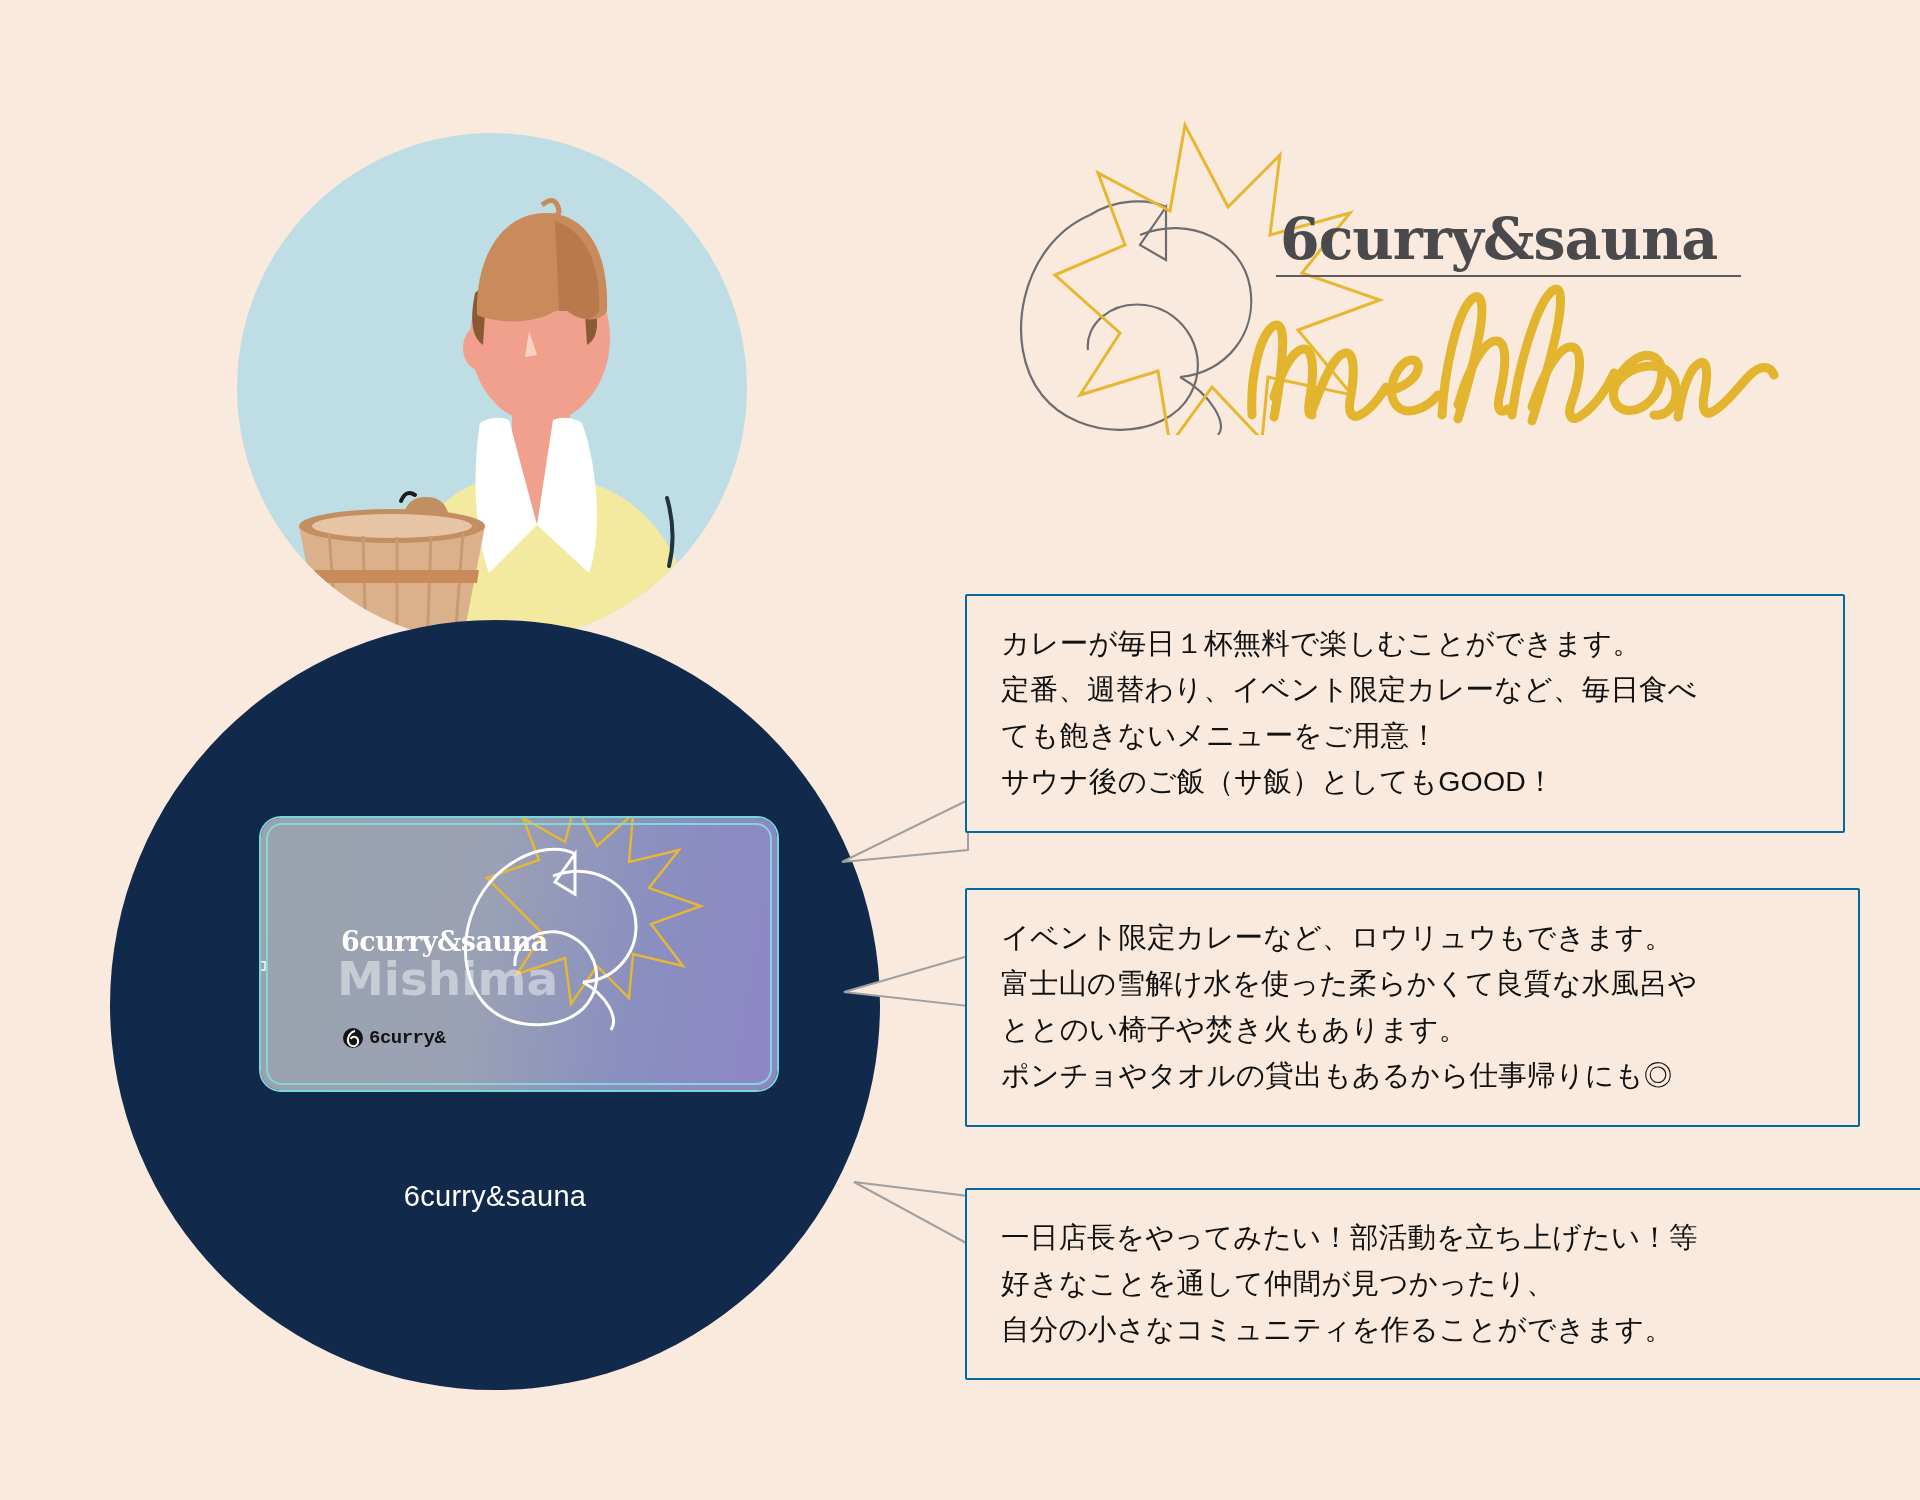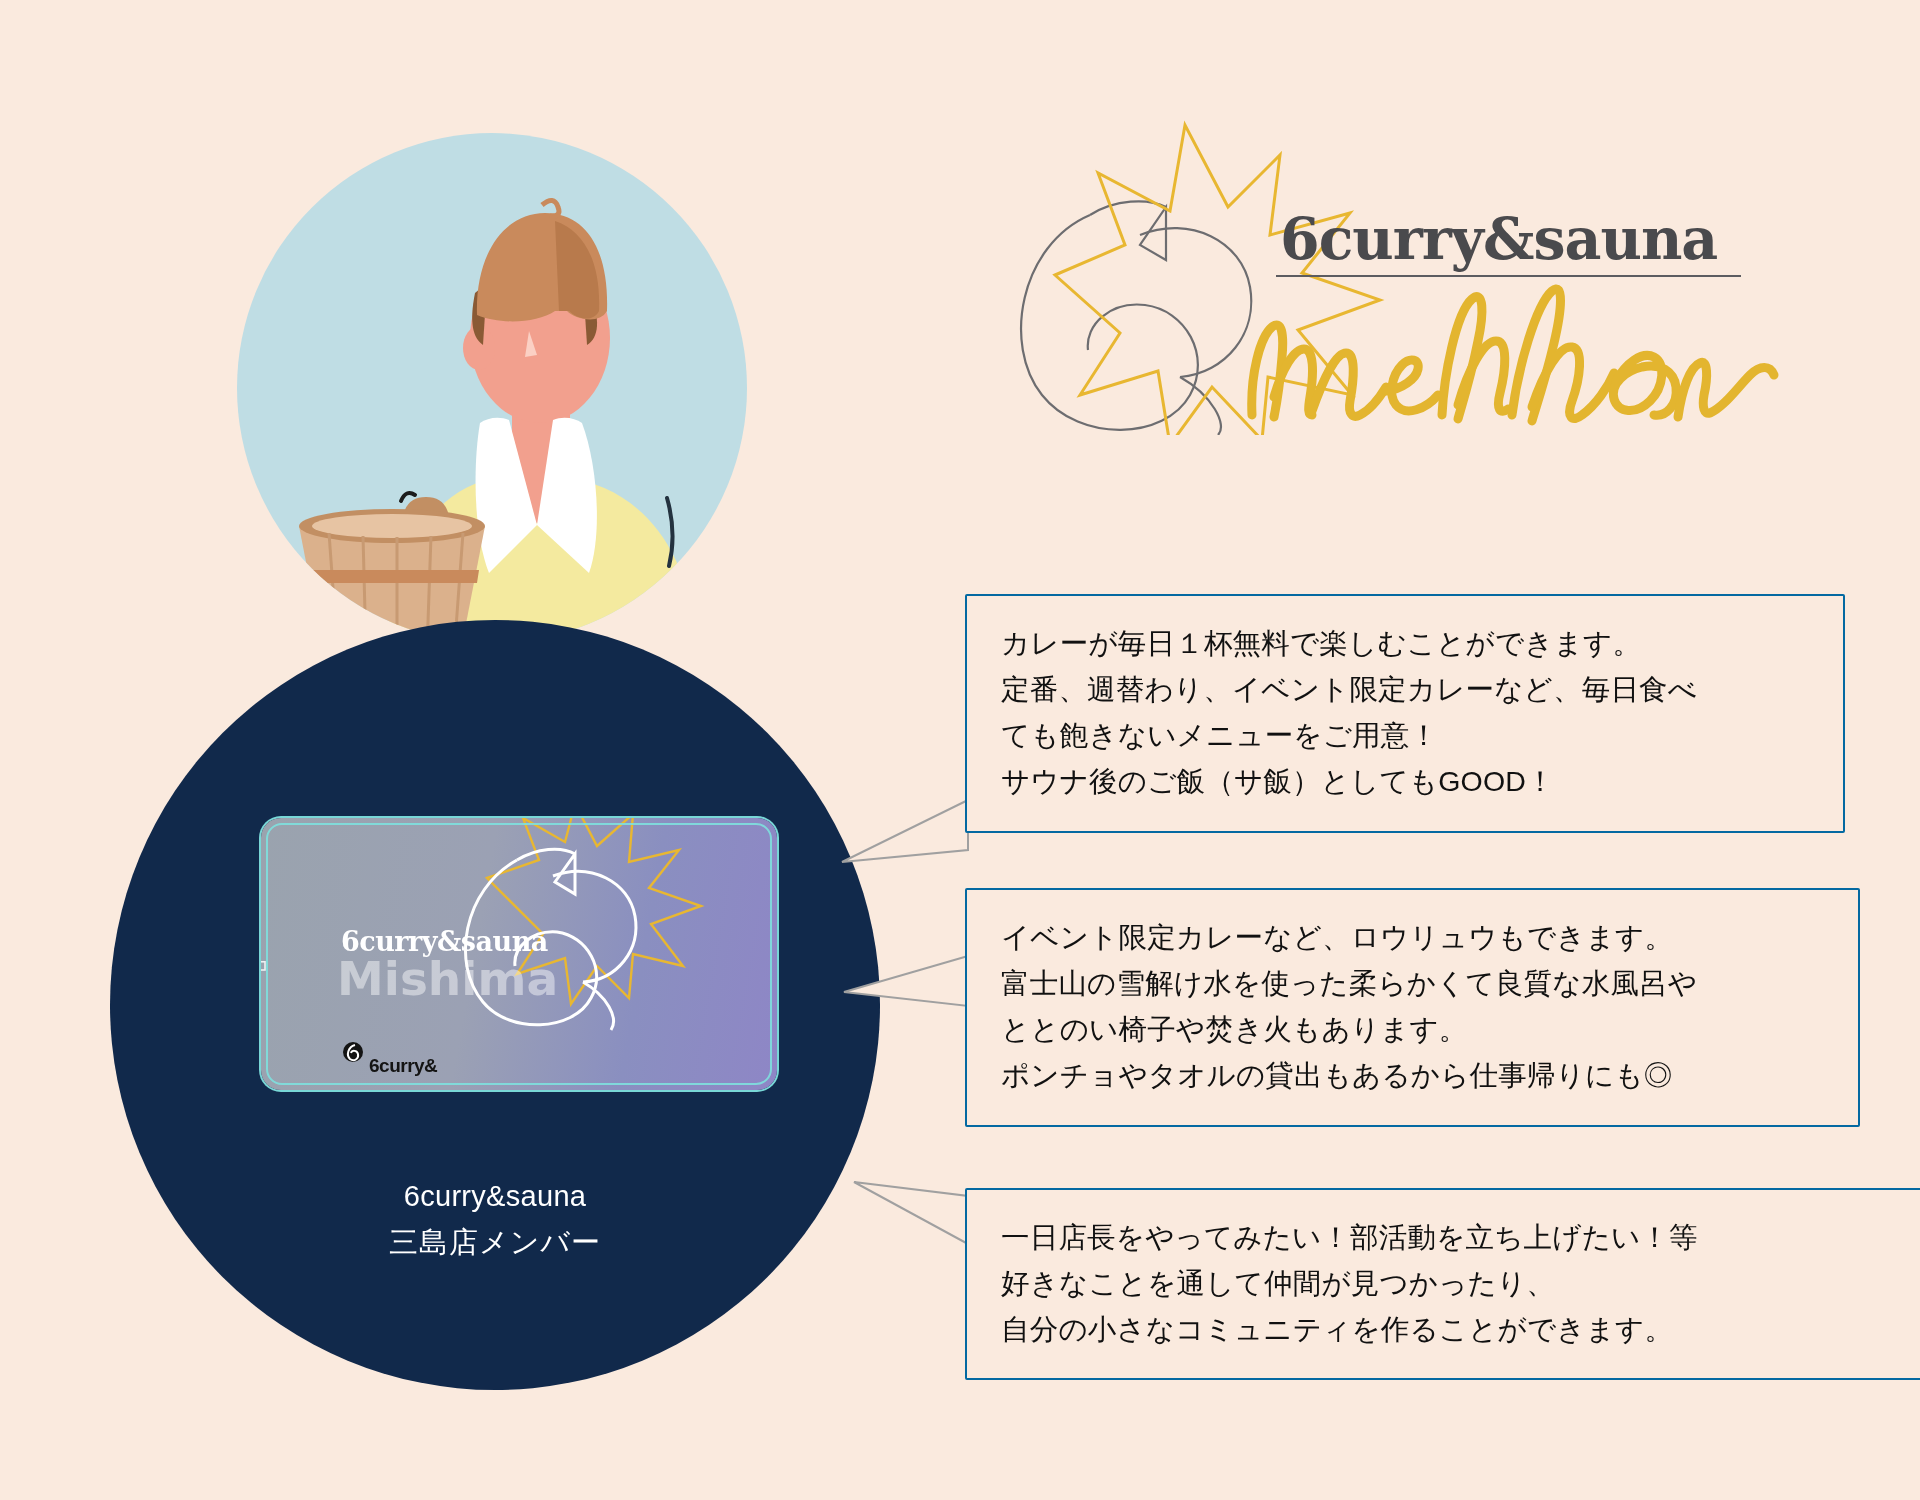--- a/index.html
+++ b/index.html
@@ -68,23 +68,22 @@
   }
   .card-city{
     position:absolute; left:76px; top:133px;
     font-family:"DejaVu Sans", sans-serif; font-weight:700;
     font-size:47px; color:rgba(255,255,255,.45); letter-spacing:0px; white-space:nowrap;
   }
   .card-logo{
     position:absolute; left:81px; top:209px; display:flex; align-items:center; gap:5px;
   }
   .card-logo-text{
-    font-family:Liberation Sans, sans-serif; font-weight:700; font-size:19px; color:#141414;
+    font-family:Liberation Mono, monospace; font-weight:700; font-size:19px; color:#141414;
     letter-spacing:-.5px;
-    margin-top:28px;
   }
   .card-art{ position:absolute; right:-10px; top:0; }
 
   
   .card-caption{
     position:absolute; left:110px; top:1175px; width:770px; text-align:center;
     color:#ffffff; line-height:1.45;
   }
   .caption-line1{ font-size:29px; font-weight:400; letter-spacing:.3px;}
   .caption-line2{ font-size:29px; font-weight:400; letter-spacing:1px; margin-top:4px;}
@@ -217,21 +216,20 @@
       <svg width="22" height="22" viewBox="0 0 22 22">
         <circle cx="11" cy="11" r="10" fill="#141414"></circle>
         <path d="M13 4 C 6 6 4 14 8 18 C 12 21 17 18 16 13 C 15 9 10 9 9 12" fill="none" stroke="#ffffff" stroke-width="2"></path>
       </svg>
       <span class="card-logo-text">6curry&amp;</span>
     </div>
   </div>
 
   <div class="card-caption">
     <div class="caption-line1">6curry&amp;sauna</div>
-    <div class="caption-line2">三島店メンバー</div>
   </div>
 
   <svg class="tail" style="left:838px; top:790px;" width="140" height="110" viewBox="0 0 140 110">
     <path d="M130 10 L4 72 L130 60 Z" fill="#faeade" stroke="#a0a0a0" stroke-width="2"></path>
   </svg>
   <svg class="tail" style="left:838px; top:948px;" width="140" height="90" viewBox="0 0 140 90">
     <path d="M130 8 L6 44 L130 58 Z" fill="#faeade" stroke="#a0a0a0" stroke-width="2"></path>
   </svg>
   <svg class="tail" style="left:848px; top:1172px;" width="130" height="110" viewBox="0 0 130 110">
     <path d="M120 72 L6 10 L120 24 Z" fill="#faeade" stroke="#a0a0a0" stroke-width="2"></path>

